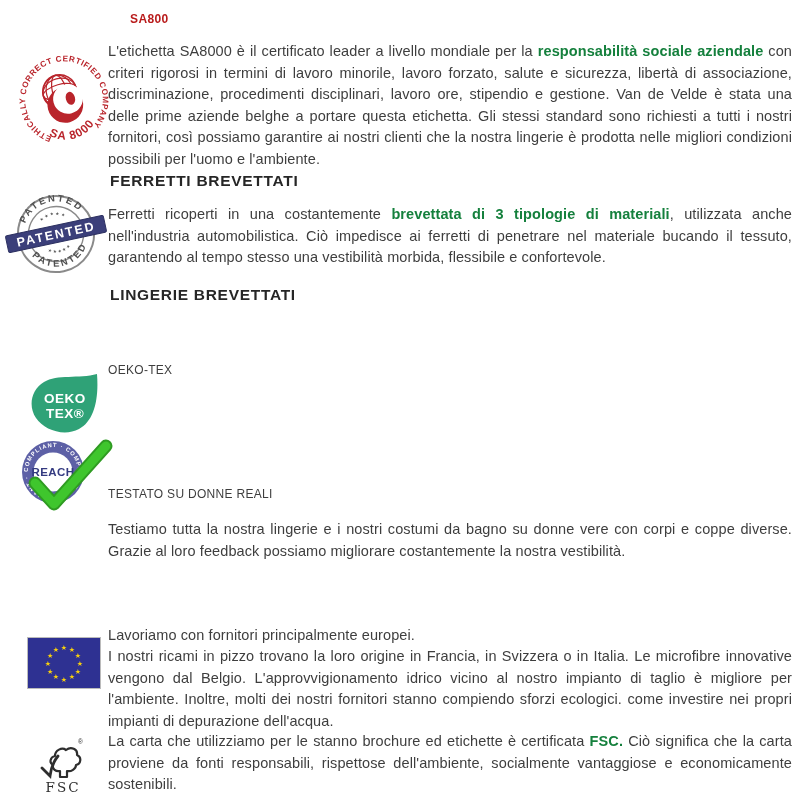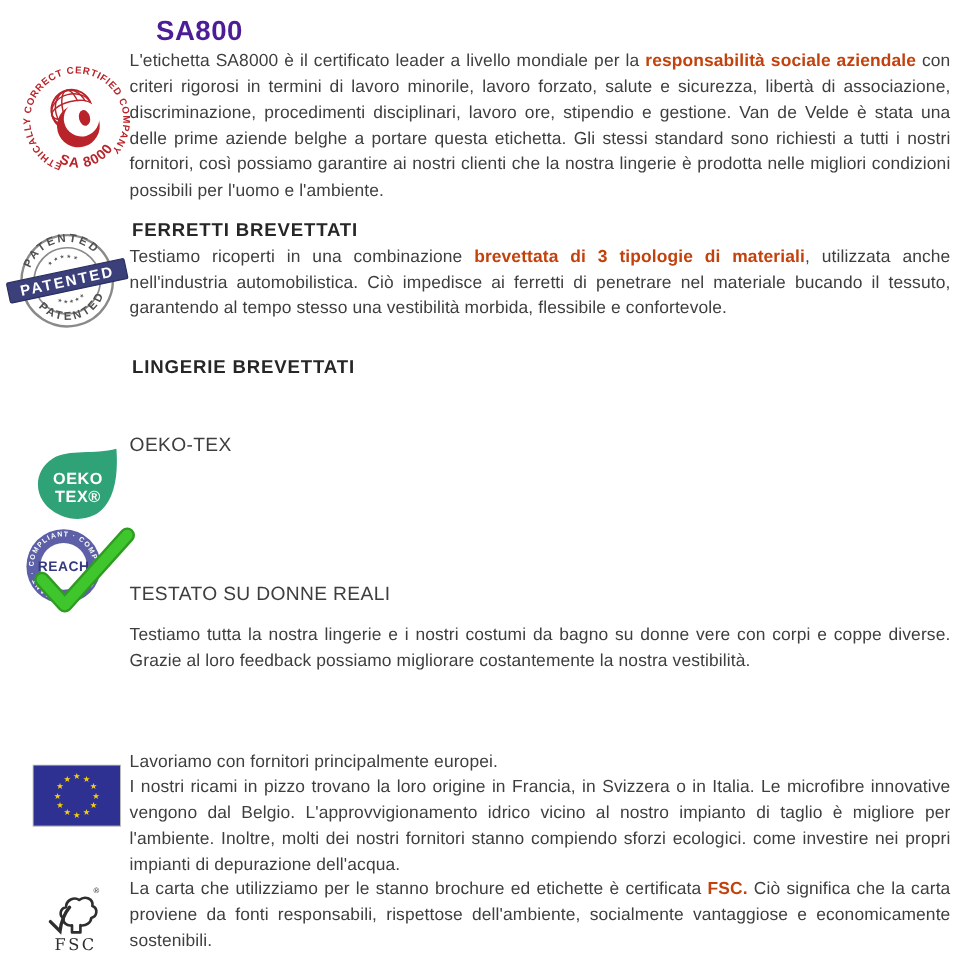--- a/index.html
+++ b/index.html
@@ -5,31 +5,31 @@
   html,body { margin:0; padding:0; background:#ffffff; }
   .page {
     position:relative; width:800px; height:800px; background:#ffffff;
     font-family:"Liberation Sans", sans-serif; overflow:hidden;
   }
   .txt {
     position:absolute; left:108px; width:684px;
     text-align:justify; font-size:14.5px; line-height:21.5px;
     color:#3e3e3e; letter-spacing:0.1px;
   }
-  .txt .b { font-weight:700; color:#c2410c; }
+  .txt .b { font-weight:700; color:#15803d; }
   .h1 {
-    position:absolute; font-size:23px; font-weight:700;
-    color:#4c1d95; letter-spacing:0.4px;
+    position:absolute; font-size:12px; font-weight:700;
+    color:#b91c1c; letter-spacing:0.4px;
   }
   .h2 {
     position:absolute; font-size:15.5px; font-weight:700;
-    color:#262626; letter-spacing:0.7px;margin-top:12px;
+    color:#262626; letter-spacing:0.7px;
   }
   .lbl {
-    position:absolute; font-size:16px; color:#3e3e3e; letter-spacing:0.3px;
+    position:absolute; font-size:12px; color:#3e3e3e; letter-spacing:0.3px;
   }
   .badge { position:absolute; }
   svg text { font-family:"Liberation Sans", sans-serif; }
   .fsc-serif { font-family:"DejaVu Serif", serif; }
 </style>
 </head>
 <body>
 
 <div class="page">
 
@@ -57,21 +57,21 @@
         </text>
         <text font-size="11.5" font-weight="bold" fill="#b9242b" letter-spacing="1">
           <textPath href="#sa-bot" startOffset="50%" text-anchor="middle">SA 8000</textPath>
         </text>
       </g>
     </svg>
   </div>
 
   <div class="h2" style="top:172px; left:110px;">FERRETTI BREVETTATI</div>
 
-  <div class="txt" style="top:204px;"><span>Testiamo ricoperti in una combinazione </span><span class="b">brevettata di 3 tipologie di materiali</span><span>, utilizzata anche nell'industria automobilistica. Ciò impedisce ai ferretti di penetrare nel materiale bucando il tessuto, garantendo al tempo stesso una vestibilità morbida, flessibile e confortevole.</span></div>
+  <div class="txt" style="top:204px;"><span>Ferretti ricoperti in una costantemente </span><span class="b">brevettata di 3 tipologie di materiali</span><span>, utilizzata anche nell'industria automobilistica. Ciò impedisce ai ferretti di penetrare nel materiale bucando il tessuto, garantendo al tempo stesso una vestibilità morbida, flessibile e confortevole.</span></div>
 
   <div class="badge" style="left:4px; top:192px;">
     <svg width="104" height="84" viewBox="0 0 104 84">
       <defs>
         <path id="pat-top" d="M 19.5,42 A 32.5,32.5 0 1 1 84.5,42"></path>
         <path id="pat-bot" d="M 19.5,42 A 32.5,32.5 0 0 0 84.5,42"></path>
         <path id="pat-star-top" d="M 33,42 A 19,19 0 1 1 71,42"></path>
         <path id="pat-star-bot" d="M 33,42 A 19,19 0 0 0 71,42"></path>
       </defs>
       <g transform="rotate(-12 52 42)">

